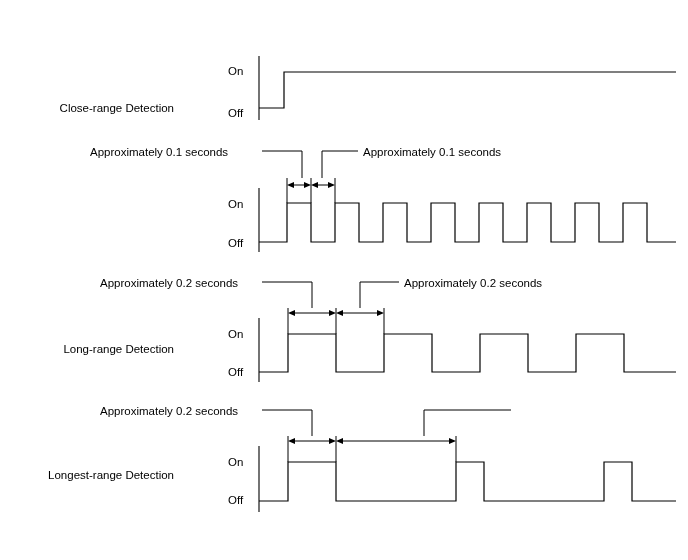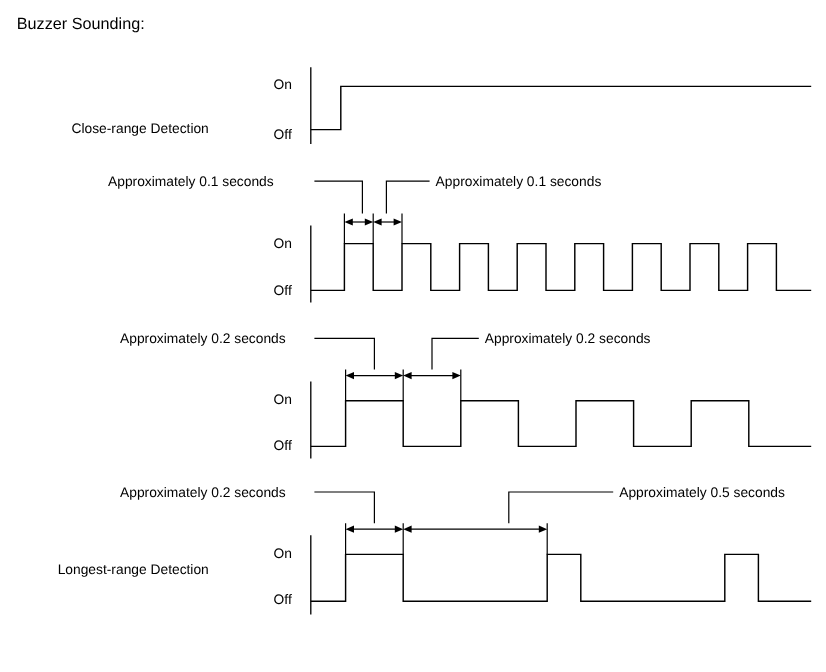--- a/index.html
+++ b/index.html
@@ -77,48 +77,47 @@
   .tick {
     stroke: #000000;
     stroke-width: 1;
   }
 </style>
 </head>
 <body>
 
 <div id="page">
 
-  <div class="title">Buzzer Sounding:</div>
 
   <div class="row-label" style="left:24px; top:102px; width:150px;">Close-range Detection</div>
 
   <div class="axis-label" style="left:228px; top:65px;">On</div>
   <div class="axis-label" style="left:228px; top:107px;">Off</div>
 
 
   <div class="axis-label" style="left:228px; top:198px;">On</div>
   <div class="axis-label" style="left:228px; top:237px;">Off</div>
 
   <div class="annot" style="left:90px; top:146px;">Approximately 0.1 seconds</div>
   <div class="annot" style="left:363px; top:146px;">Approximately 0.1 seconds</div>
 
+  <div class="row-label" style="left:24px; top:343px; width:150px;">Long-range Detection</div>
 
   <div class="axis-label" style="left:228px; top:328px;">On</div>
   <div class="axis-label" style="left:228px; top:366px;">Off</div>
 
   <div class="annot" style="left:100px; top:277px;">Approximately 0.2 seconds</div>
   <div class="annot" style="left:404px; top:277px;">Approximately 0.2 seconds</div>
 
   <div class="row-label" style="left:24px; top:469px; width:150px;">Longest-range Detection</div>
 
   <div class="axis-label" style="left:228px; top:456px;">On</div>
   <div class="axis-label" style="left:228px; top:494px;">Off</div>
 
   <div class="annot" style="left:100px; top:405px;">Approximately 0.2 seconds</div>
-  <div class="annot" style="left:516px; top:405px;">Approximately 0.5 seconds</div>
 
   <svg class="layer" viewBox="0 0 688 560">
 
     <line class="vaxis" x1="259" y1="56" x2="259" y2="120"></line>
     <path class="wave" d="M259,108 L284,108 L284,72 L676,72"></path>
 
     <line class="vaxis" x1="259" y1="188" x2="259" y2="252"></line>
     <path class="wave" d="M259,242 L287,242 L287,203 L311,203 L311,242 L335,242 L335,203 L359,203
              L359,242 L383,242 L383,203 L407,203 L407,242 L431,242 L431,203 L455,203
              L455,242 L479,242 L479,203 L503,203 L503,242 L527,242 L527,203 L551,203

